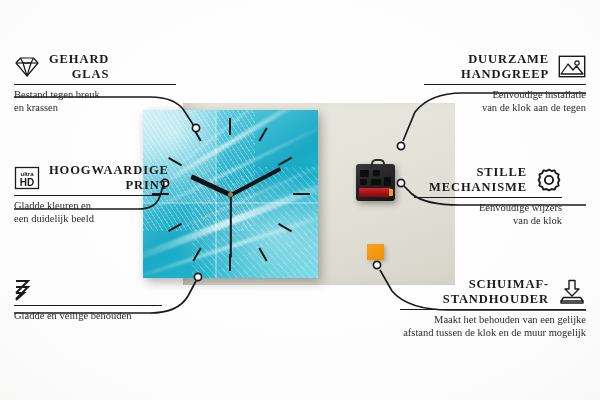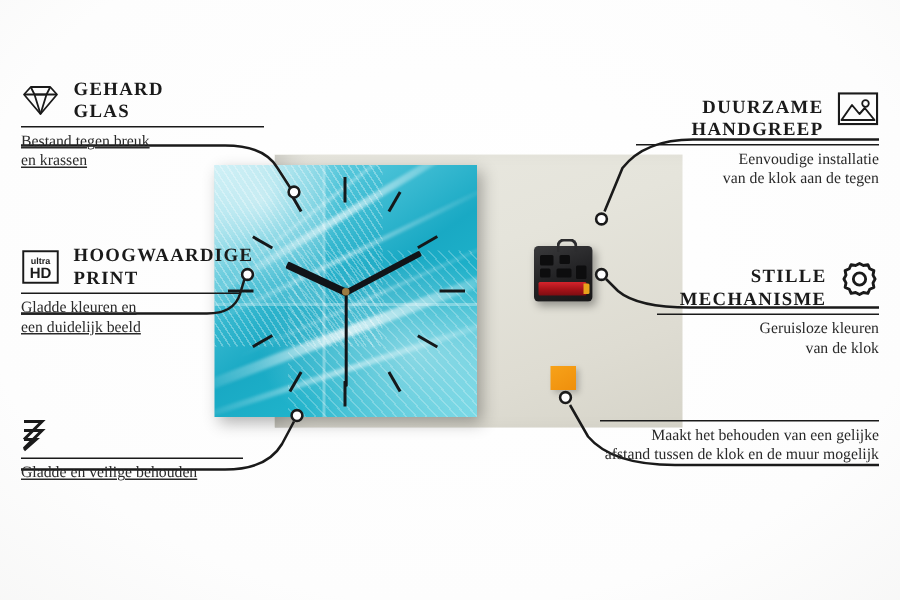--- a/index.html
+++ b/index.html
@@ -124,24 +124,24 @@
     letter-spacing: .9px; color: #1a1a1a; text-transform: uppercase;
     white-space: pre-line;
   }
   .co-rule { height: 1.4px; background: #1a1a1a; margin-top: 3px; }
   .co-sub {
     font-family: "Liberation Serif", serif;
     font-size: 10.5px; line-height: 12.6px; color: #2a2a2a;
     margin-top: 4px; white-space: pre-line;
   }
   .left .co-head { justify-content: flex-start; }
-  .left .co-title { text-align: left; }
-  .left .co-sub { text-align: left; text-decoration: underline; }
+  .left .co-title { text-align: right; }
+  .left .co-sub { text-align: left; }
   .right .co-head { justify-content: flex-end; flex-direction: row; }
-  .right .co-title { text-align: right; margin-top: 12px; }
+  .right .co-title { text-align: right; }
   .right .co-sub { text-align: right; }
 
   .ico { flex: 0 0 auto; display: block; }
 
   
   #wires { position: absolute; left: 0; top: 0; width: 600px; height: 400px; }
 </style>
 </head>
 <body>
 
@@ -277,38 +277,49 @@
         <rect x="1.3" y="1.3" width="25.4" height="20.4" fill="none" stroke="#1a1a1a" stroke-width="1.4"></rect>
         <circle cx="19" cy="8" r="2.2" fill="none" stroke="#1a1a1a" stroke-width="1.2"></circle>
         <path d="M3,19 L10,9 L15,15 L18.5,11 L25,19 Z" fill="none" stroke="#1a1a1a" stroke-width="1.3" stroke-linejoin="round"></path>
       </svg>
     </div>
     <div class="co-rule" style="width:162px;"></div>
     <div class="co-sub">Eenvoudige installatie
 van de klok aan de tegen</div>
   </div>
 
-  <div class="callout right" style="left:438px; top:165px; width:148px;">
+  <div class="callout right" style="left:414px; top:165px; width:148px;">
     <div class="co-head">
       <div class="co-title">STILLE
 MECHANISME</div>
       <svg class="ico" width="26" height="26" viewBox="0 0 26 26">
         <g fill="none" stroke="#1a1a1a" stroke-width="1.9" stroke-linejoin="round">
           <path d="M13,2.6 L15.6,4.0 L18.6,3.4 L19.8,6.2 L22.6,7.4 L22.0,10.4 L23.4,13 L22.0,15.6
                    L22.6,18.6 L19.8,19.8 L18.6,22.6 L15.6,22.0 L13,23.4 L10.4,22.0 L7.4,22.6
                    L6.2,19.8 L3.4,18.6 L4.0,15.6 L2.6,13 L4.0,10.4 L3.4,7.4 L6.2,6.2
                    L7.4,3.4 L10.4,4.0 Z"></path>
           <circle cx="13" cy="13" r="4.1"></circle>
         </g>
       </svg>
     </div>
     <div class="co-rule" style="width:148px;"></div>
-    <div class="co-sub">Geruisloze kleuren
+    <div class="co-sub">Eenvoudige wijzers
 van de klok</div>
   </div>
 
   <div class="callout right" style="left:400px; top:277px; width:186px;">
+    <div class="co-head">
+      <div class="co-title">SCHUIMAF-
+STANDHOUDER</div>
+      <svg class="ico" width="28" height="26" viewBox="0 0 28 26">
+        <g fill="none" stroke="#1a1a1a" stroke-width="1.4" stroke-linejoin="round">
+          <path d="M11,1.5 L17,1.5 L17,10 L21,10 L14,17 L7,10 L11,10 Z"></path>
+          <path d="M5.5,18.5 L22.5,18.5 L25,22 L3,22 Z"></path>
+          <path d="M3,22 L3,24 L25,24 L25,22"></path>
+        </g>
+      </svg>
+    </div>
     <div class="co-rule" style="width:186px;"></div>
     <div class="co-sub">Maakt het behouden van een gelijke
 afstand tussen de klok en de muur mogelijk</div>
   </div>
 
 </div>
 
 </body></html>

